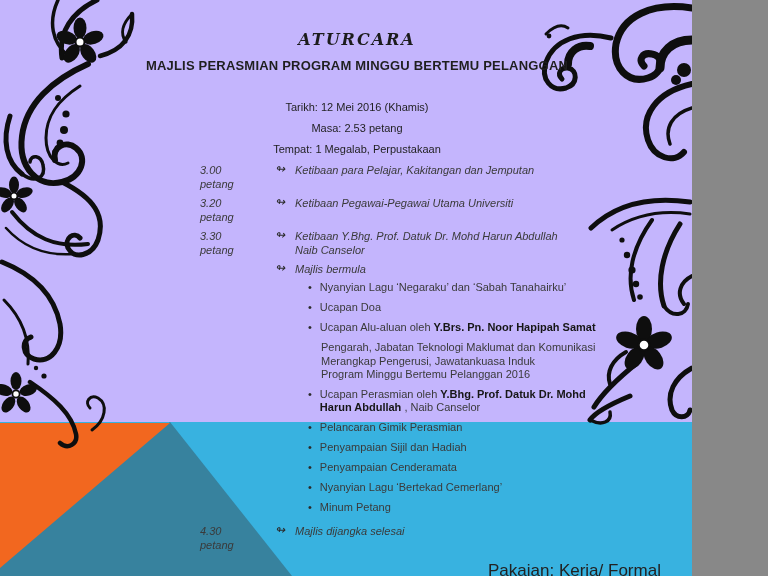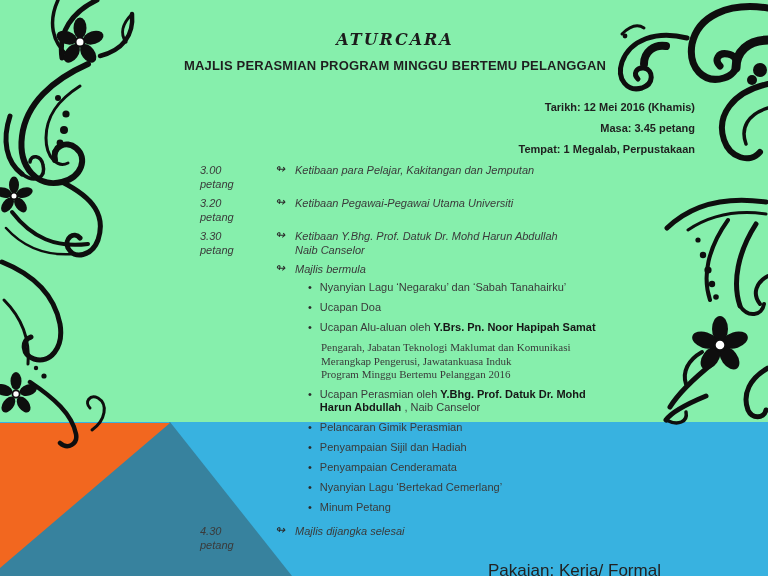--- a/index.html
+++ b/index.html
@@ -1,45 +1,45 @@
 <!DOCTYPE html>
 <html><head>
 <meta charset="utf-8">
 <style>
   html,body{margin:0;padding:0;background:#888;}
   .slide{
-    position:relative;width:768px;height:576px;background:#86efac;
+    position:relative;width:692px;height:576px;background:#c4b5fd;
     overflow:hidden;font-family:"Liberation Sans",sans-serif;color:#3d3d3d;
   }
   
   .bands{position:absolute;left:0;top:0;width:768px;height:576px;z-index:0;}
   
   .orn{position:absolute;top:0;z-index:1;}
   .orn.left{left:0;}
   .orn.right{right:0;}
   
   .header{position:absolute;left:95px;right:73px;top:30px;text-align:center;z-index:2;}
   .title{
     font-family:"DejaVu Serif",serif;font-style:italic;font-weight:bold;
     font-size:16px;letter-spacing:2px;color:#1c1c1c;margin-bottom:9px;
   }
   .subtitle{font-size:13px;font-weight:bold;color:#1f1f1f;letter-spacing:.2px;margin-bottom:24px;}
-  .detail{font-size:11px;font-weight:bold;color:#1f1f1f;line-height:21px;text-align:right;}
+  .detail{font-size:11px;font-weight:normal;color:#1f1f1f;line-height:21px;}
   
   .agenda{position:absolute;left:200px;top:163px;width:400px;font-size:11px;z-index:2;}
   .row{display:grid;grid-template-columns:57px 38px 1fr;margin-bottom:5px;line-height:14px;font-style:italic;}
   .row.gap{margin-top:10px;}
   .time{color:#3a3a3a;}
   .arrow{color:#2a2a2a;font-size:12px;line-height:13px;padding-left:18px;}
   .rowtext{color:#3a3a3a;}
   .bullet-row{display:flex;gap:8px;padding-left:108px;margin-bottom:7px;line-height:13px;}
   .dot{font-size:11px;line-height:12px;color:#2a2a2a;}
   .btext{max-width:300px;color:#3a3a3a;}
   .btext b{color:#161616;}
-  .para-row{padding-left:121px;margin-bottom:6px;line-height:13.5px;max-width:320px;color:#3a3a3a;font-family:Liberation Serif, serif;}
+  .para-row{padding-left:121px;margin-bottom:6px;line-height:13.5px;max-width:320px;color:#3a3a3a;}
   
   .dress{position:absolute;left:488px;top:537px;font-size:17px;color:#222;z-index:2;margin-top:24px;}
 </style>
 </head>
 <body>
 
 <div class="slide">
 
   <svg class="bands" viewBox="0 0 768 576" aria-hidden="true">
     <rect x="0" y="422" width="768" height="154" fill="#38B2E0"></rect>
@@ -138,21 +138,21 @@
       <ellipse cx="152" cy="329" rx="8" ry="13" transform="rotate(216 152 345)"></ellipse>
       <ellipse cx="152" cy="329" rx="8" ry="13" transform="rotate(288 152 345)"></ellipse>
       <circle cx="152" cy="345" r="5.5" fill="#ffffff" stroke="#0e0e0e" stroke-width="2.4"></circle>
     </g>
   </svg>
 
   <div class="header">
     <div class="title">ATURCARA</div>
     <div class="subtitle">MAJLIS PERASMIAN PROGRAM MINGGU BERTEMU PELANGGAN</div>
     <div class="detail">Tarikh: 12 Mei 2016 (Khamis)</div>
-    <div class="detail">Masa: 3.45 petang</div>
+    <div class="detail">Masa: 2.53 petang</div>
     <div class="detail">Tempat: 1 Megalab, Perpustakaan</div>
   </div>
 
   <div class="agenda" id="agenda">
       <div class="row">
         <span class="time">3.00 petang</span>
         <span class="arrow">↬</span>
         <span class="rowtext">
           <div>Ketibaan para Pelajar, Kakitangan dan Jemputan</div>
         </span>

